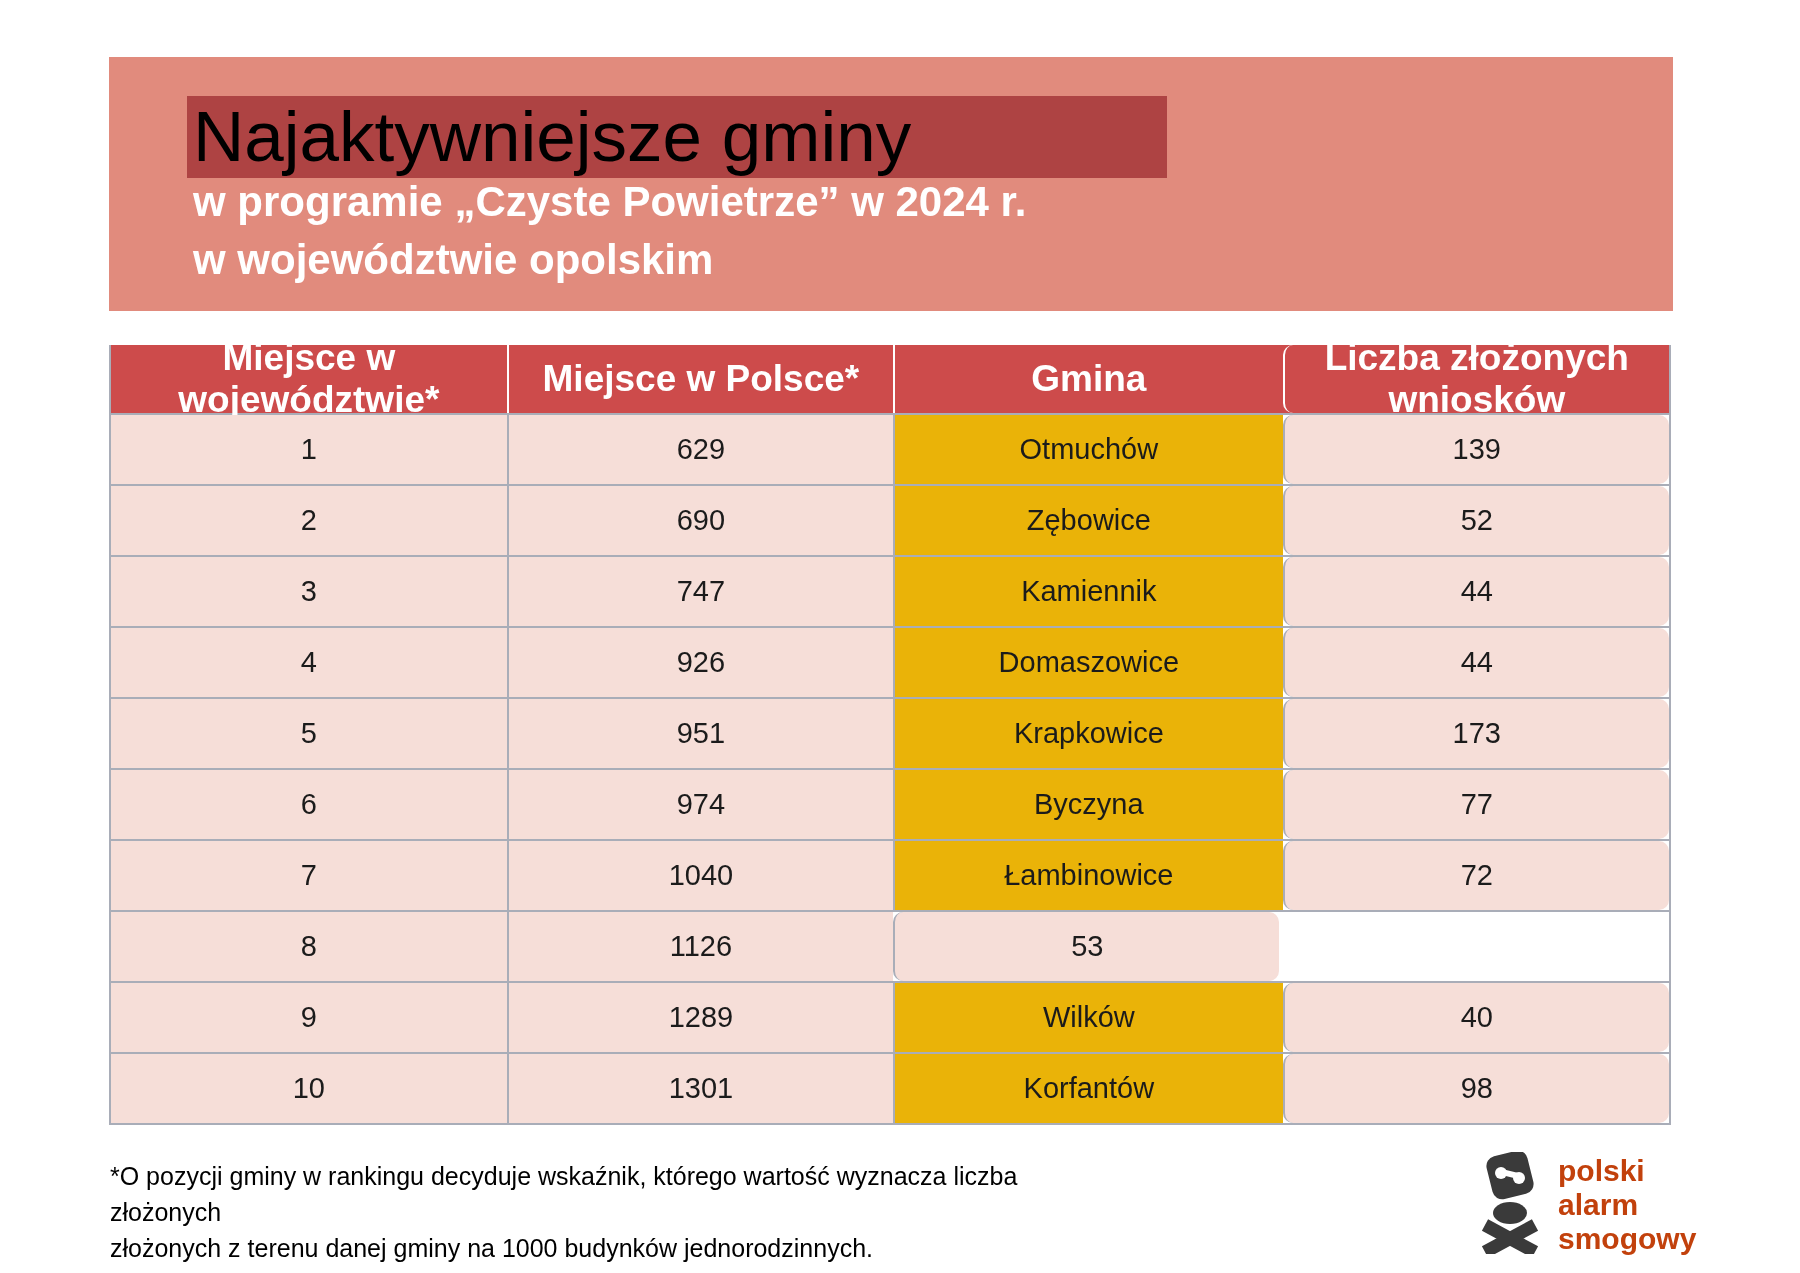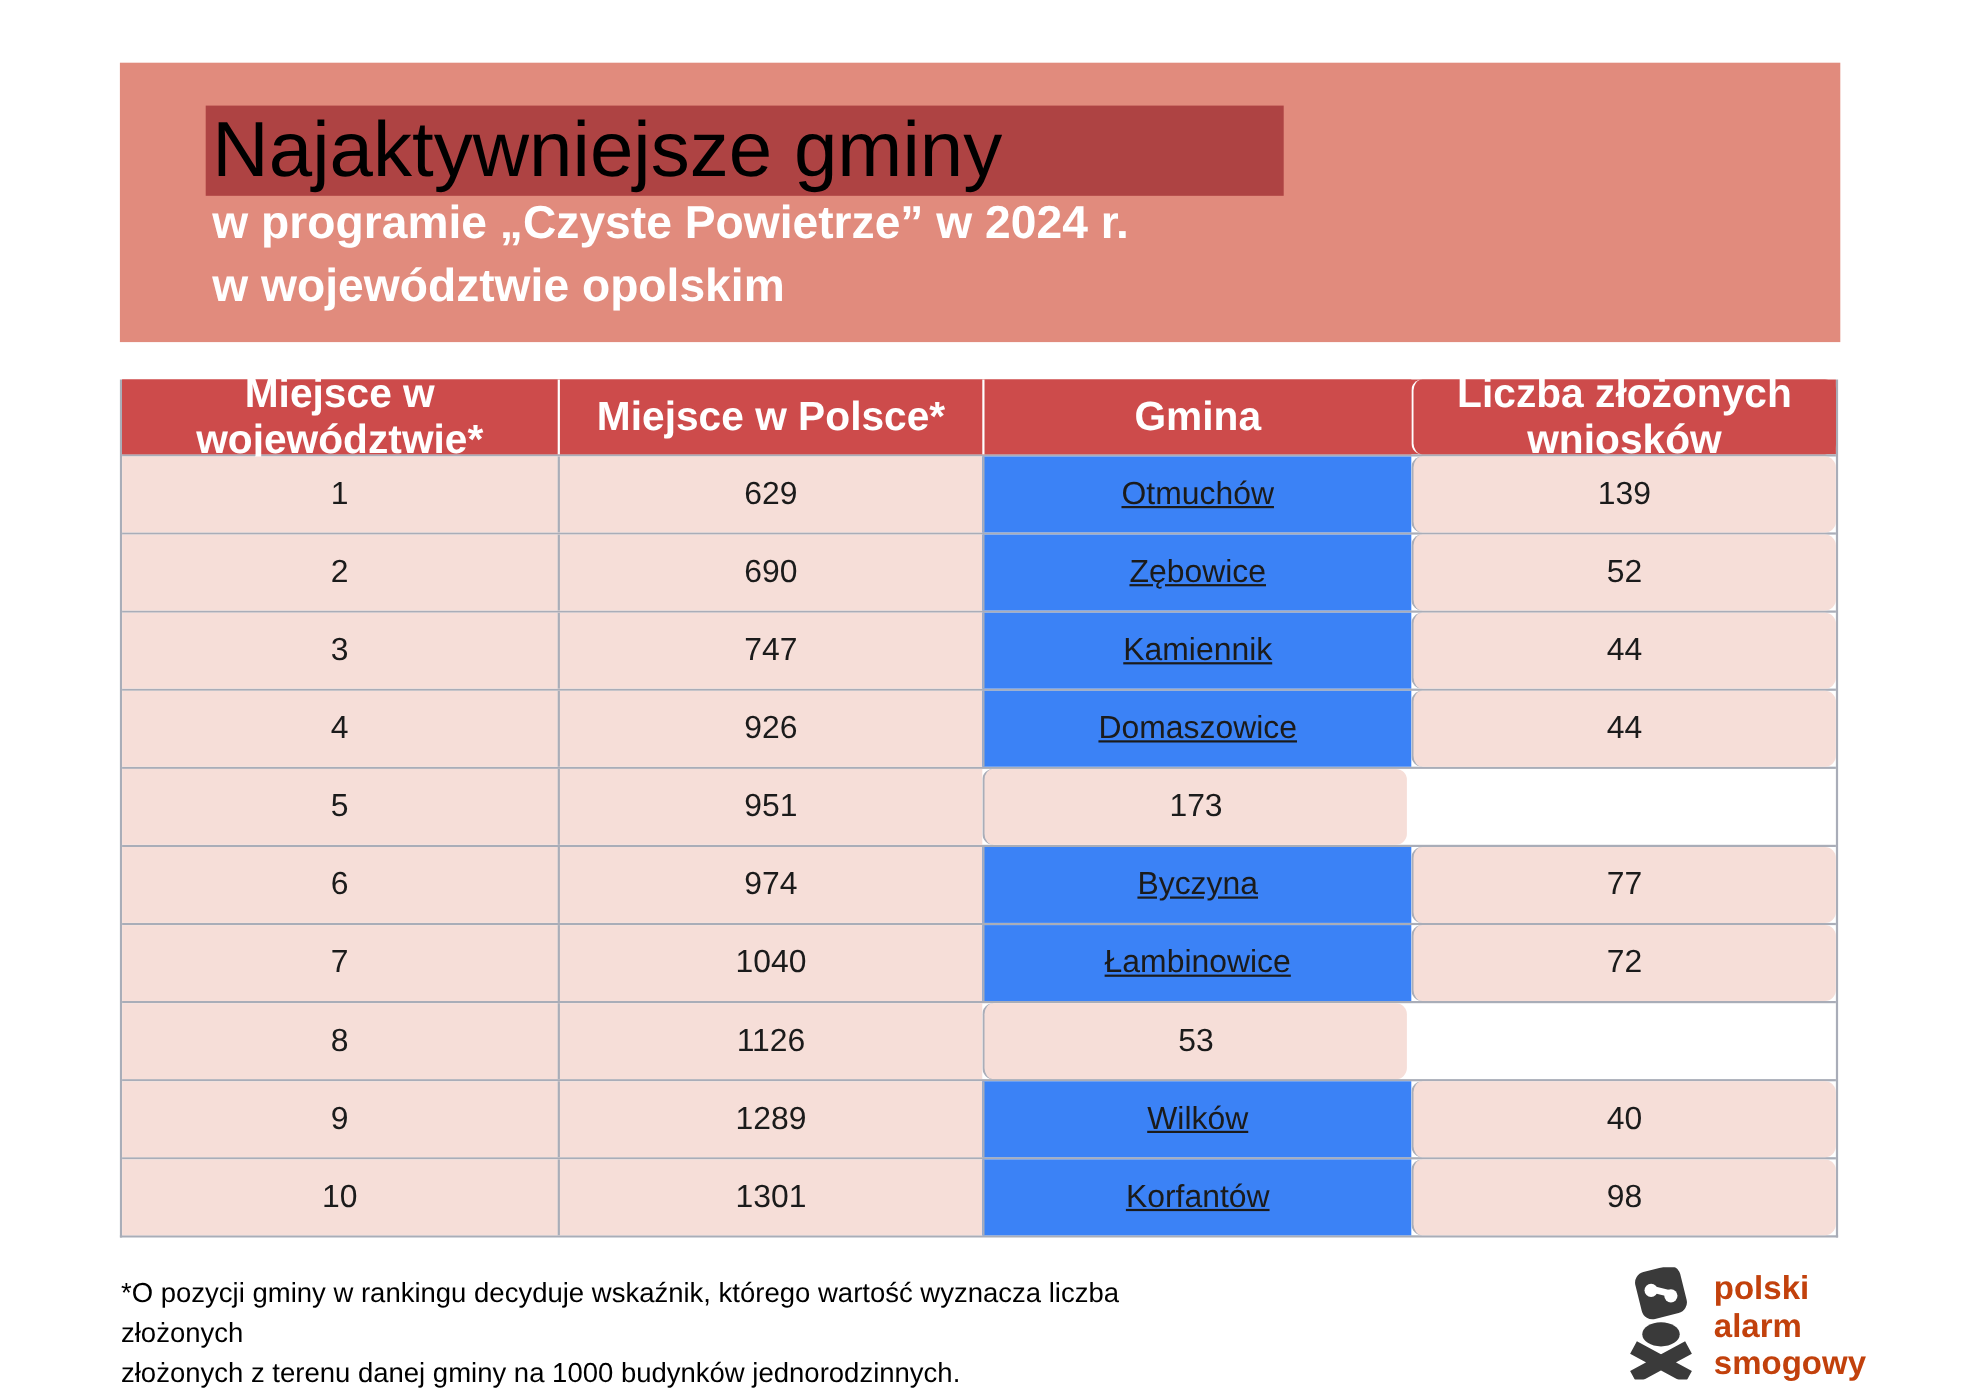--- a/index.html
+++ b/index.html
@@ -24,21 +24,21 @@
     border:2px solid #a9adb8;border-top:none;box-sizing:border-box;
   }
   .row{display:flex;border-top:2px solid #a9adb8;}
   .row.hdr{border-top:none;background:#cd4b4b;}
   .cell{
     box-sizing:border-box;display:flex;align-items:center;justify-content:center;
     height:69px;background:#f6ded8;font-size:29px;color:#1b1b1b;text-align:center;
     border-left:2px solid #a9adb8;
   }
   .cell:first-child{border-left:none;}
-  .cell.gmina{background:#3b82f6;text-decoration:underline;}
+  .cell.gmina{background:#eab308;}
   .hdr .cell{
     height:68px;background:#cd4b4b;color:#ffffff;font-weight:700;font-size:37px;
     border-left:2px solid #ffffff;
   }
   .hdr .cell:first-child{border-left:none;}
   .c0{flex:0 0 25.4%;}
   .c1{flex:0 0 24.8%;}
   .c2{flex:0 0 25.0%;}
   .c3{flex:0 0 24.8%;border-radius:10px;}
   
@@ -95,20 +95,21 @@
         </div>
         <div class="row">
           <div class="cell c0">4</div>
           <div class="cell c1">926</div>
           <div class="cell c2 gmina">Domaszowice</div>
           <div class="cell c3">44</div>
         </div>
         <div class="row">
           <div class="cell c0">5</div>
           <div class="cell c1">951</div>
+          <div class="cell c2 gmina">Krapkowice</div>
           <div class="cell c3">173</div>
         </div>
         <div class="row">
           <div class="cell c0">6</div>
           <div class="cell c1">974</div>
           <div class="cell c2 gmina">Byczyna</div>
           <div class="cell c3">77</div>
         </div>
         <div class="row">
           <div class="cell c0">7</div>

